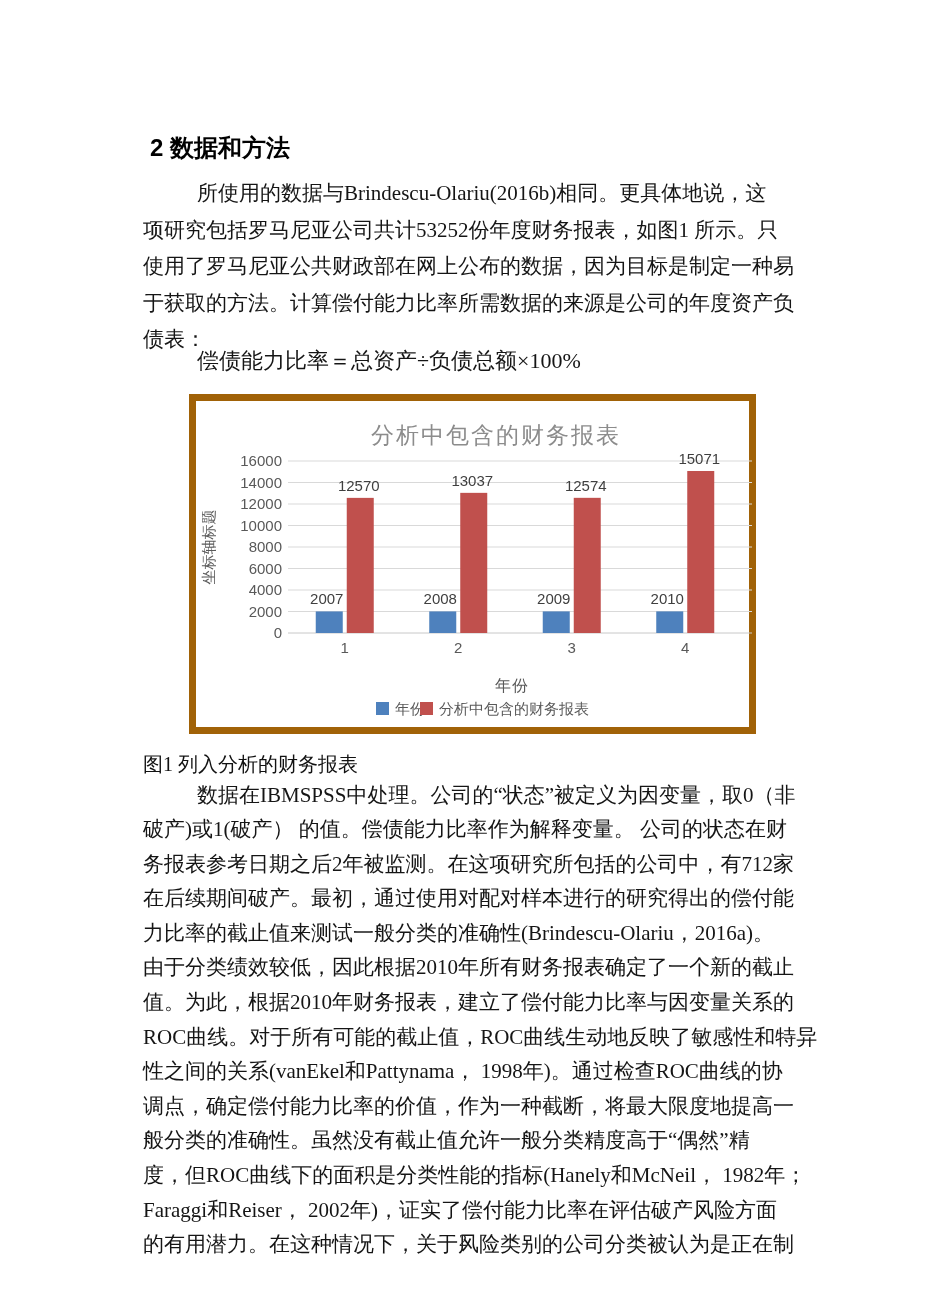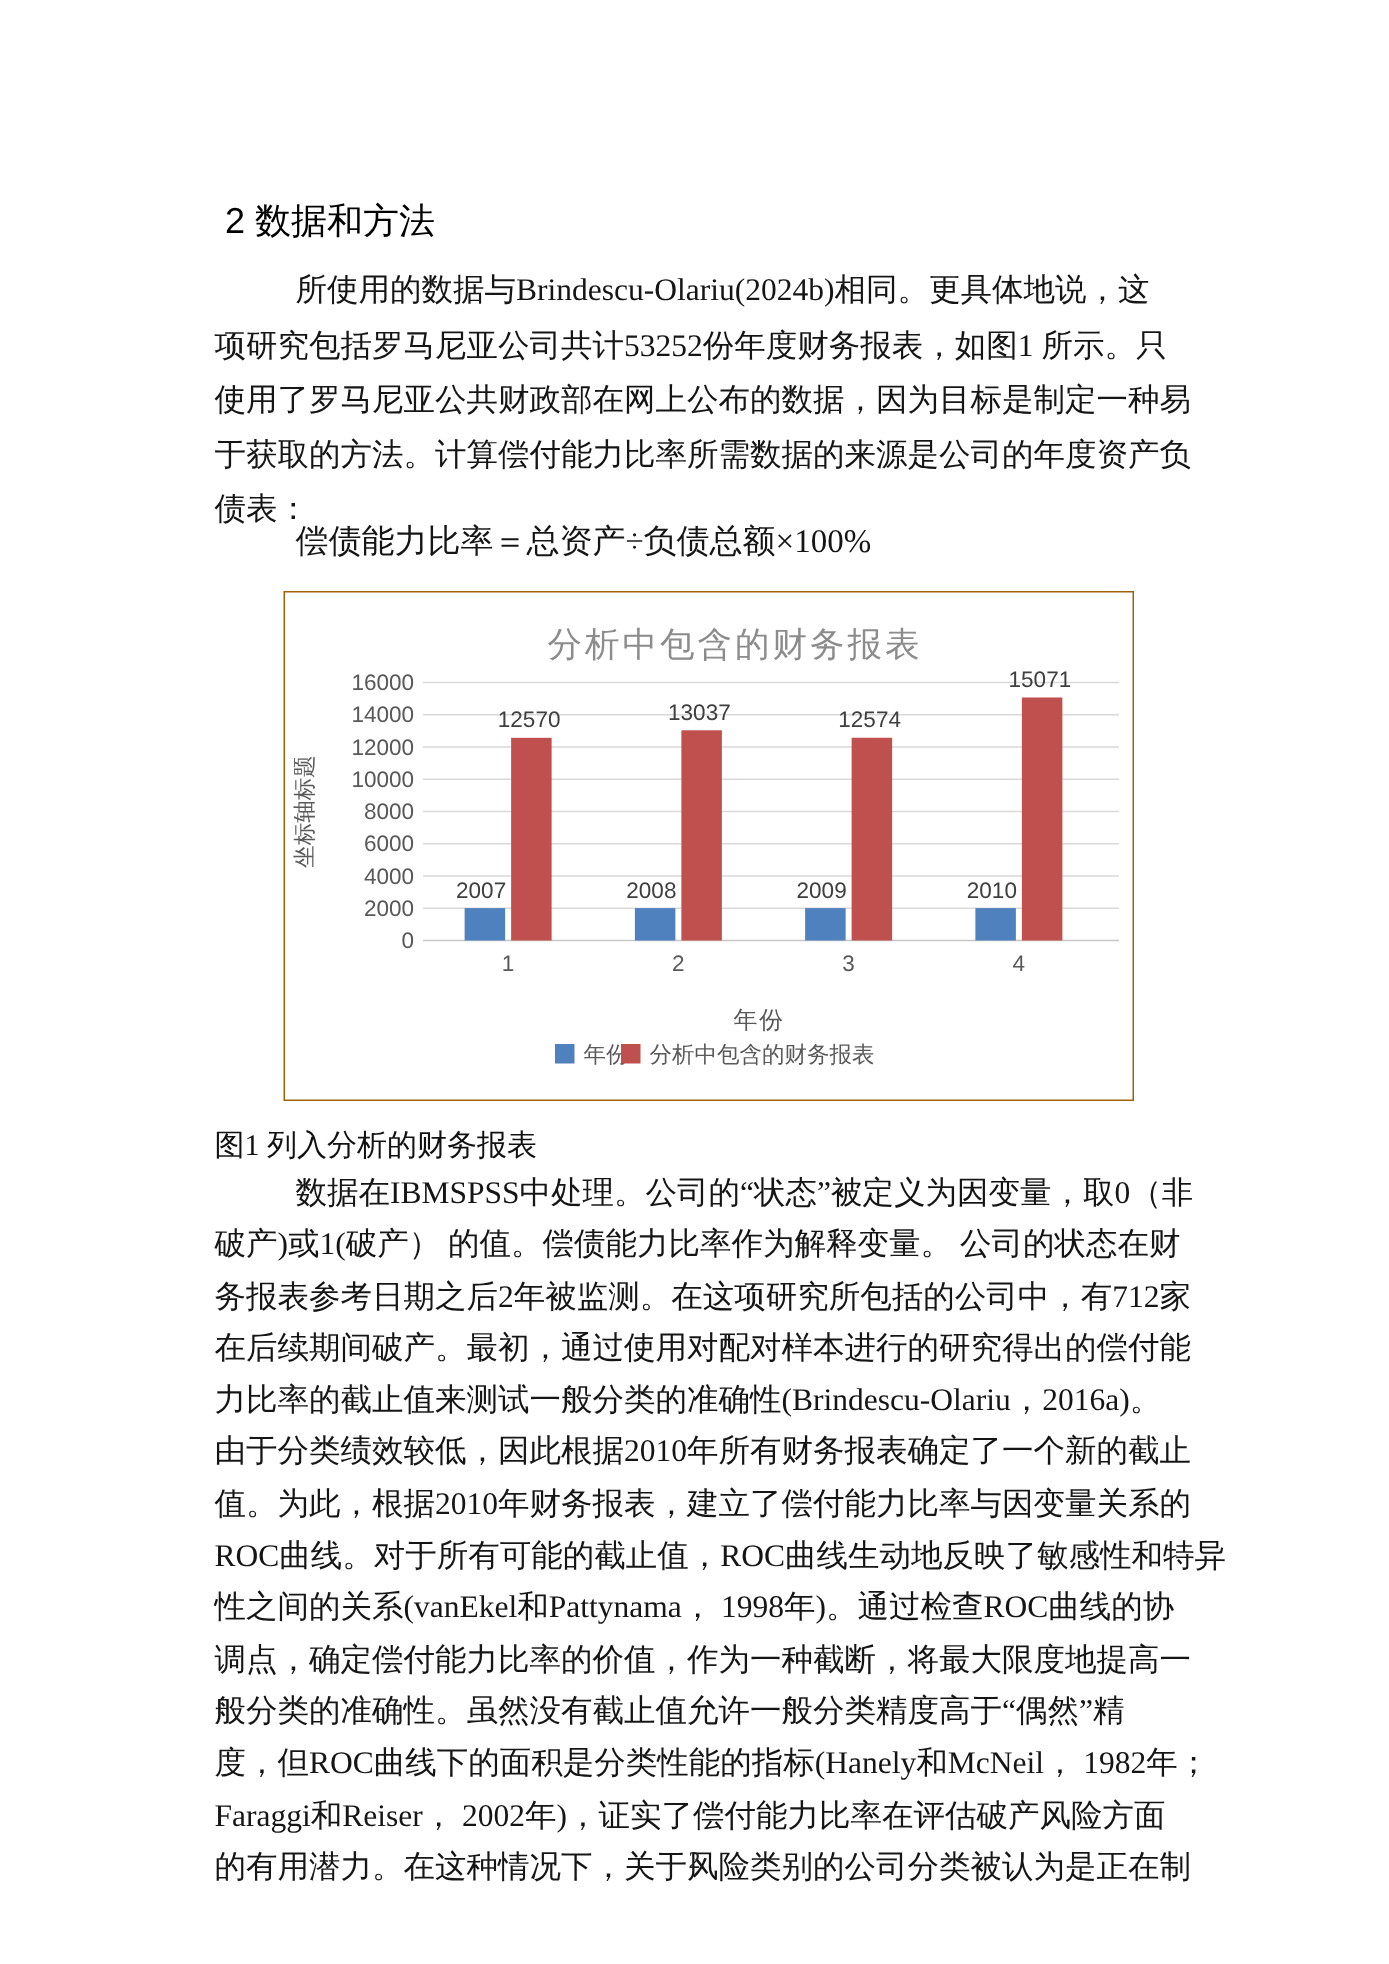--- a/index.html
+++ b/index.html
@@ -5,33 +5,33 @@
   html,body{margin:0;padding:0;}
   body{
     width:926px;height:1309px;position:relative;background:#ffffff;
     font-family:"Liberation Serif","DejaVu Serif",serif;color:#151515;
     overflow:hidden;
   }
   .content{padding:0 139px 0 143px;}
   .heading{
     margin:0 0 0 7px;padding-top:134px;
     font-family:"Liberation Sans","DejaVu Sans",sans-serif;
-    font-weight:normal;font-size:24px;color:#000;line-height:28px;
+    font-weight:bold;font-size:24px;color:#000;line-height:28px;
   }
   .para{
     margin:0;font-size:21px;white-space:pre;text-indent:54px;color:#151515;
   }
   .p1{margin-top:13px;line-height:36.5px;}
   .formula{
     margin:-12px 0 0 0;font-size:22px;line-height:30px;
     padding-left:54px;white-space:pre;
   }
   .figure{
     box-sizing:border-box;margin:18px 0 0 46px;width:567px;height:340px;
-    border:1px solid #a16207;background:#fff;
+    border:7px solid #a16207;background:#fff;
   }
   .caption{margin-top:16px;font-size:20px;text-align:left;line-height:28px;color:#111;}
   .p2{line-height:34.6px;}
   .pagenum{
     position:absolute;left:0;right:0;top:1232px;text-align:center;
     font-size:16px;color:#222;
   }
   
   .ct{font-family:"Liberation Sans","DejaVu Sans",sans-serif;font-size:23px;fill:#8c8c8c;letter-spacing:2px;}
   .cax{font-family:"Liberation Sans","DejaVu Sans",sans-serif;font-size:15px;fill:#595959;}
@@ -39,21 +39,21 @@
   .cval{font-family:"Liberation Sans","DejaVu Sans",sans-serif;font-size:15px;fill:#3f3f3f;}
   .cleg{font-family:"Liberation Sans","DejaVu Sans",sans-serif;font-size:15px;fill:#595959;}
 </style>
 </head>
 <body>
 
 <div class="content">
 
   <h1 class="heading">2 数据和方法</h1>
 
-  <p class="para p1">所使用的数据与Brindescu-Olariu(2024b)相同。更具体地说，这
+  <p class="para p1">所使用的数据与Brindescu-Olariu(2016b)相同。更具体地说，这
 项研究包括罗马尼亚公司共计53252份年度财务报表，如图1 所示。只
 使用了罗马尼亚公共财政部在网上公布的数据，因为目标是制定一种易
 于获取的方法。计算偿付能力比率所需数据的来源是公司的年度资产负
 债表：</p>
 
   <p class="formula">偿债能力比率＝总资产÷负债总额×100%</p>
 
   <div class="figure">
     <svg id="chart-svg" width="565" height="338" viewBox="0 0 565 338" xmlns="http://www.w3.org/2000/svg">
       <text class="ct" x="300" y="42" text-anchor="middle">分析中包含的财务报表</text>

